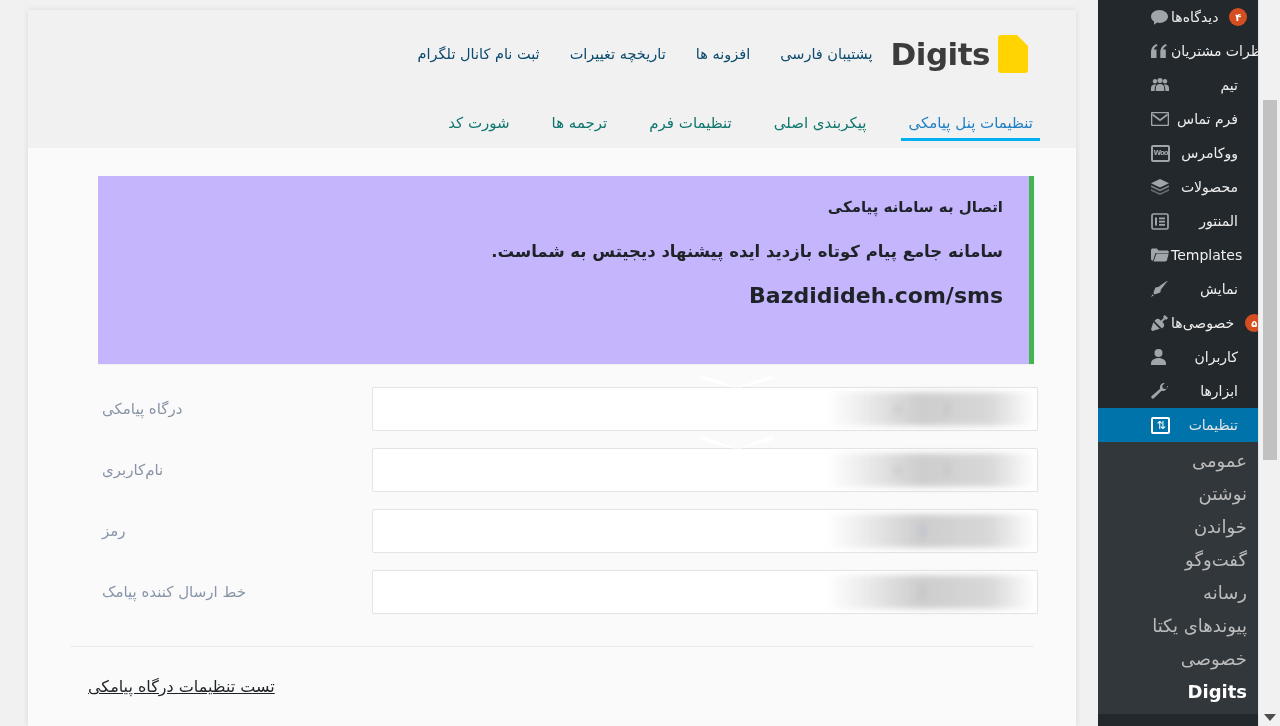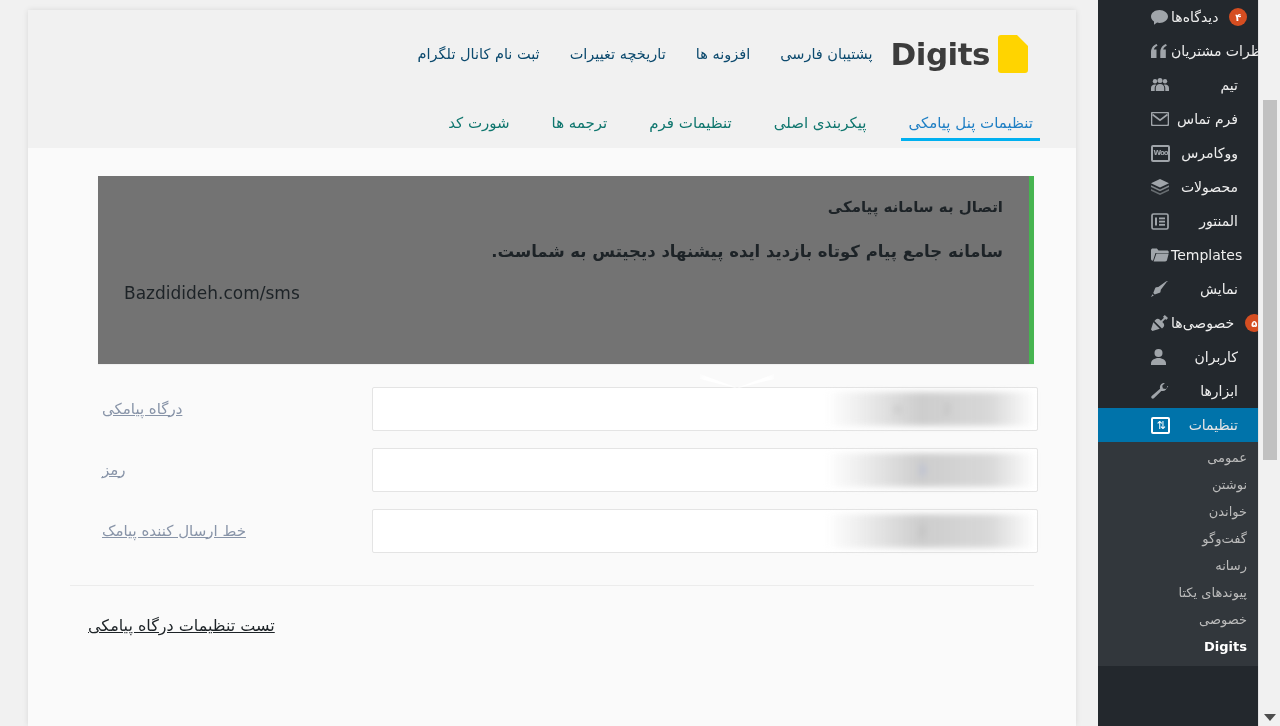--- a/index.html
+++ b/index.html
@@ -93,21 +93,21 @@
     letter-spacing: -1px;
   }
   .submenu {
     background: #32373c;
     padding: 2px 0 6px 0;
   }
   .submenu-item {
     display: block;
     text-align: right;
     padding: 6px 11px 6px 12px;
-    font-size: 13px;
+    font-size: 18px;
     color: #bbb;
     cursor: pointer;
     white-space: nowrap;
   }
   .submenu-item.current { color: #fff; font-weight: bold; }
 
   
   .scrollbar {
     position: absolute;
     top: 0; right: 0;
@@ -218,45 +218,45 @@
 
   .panel-body {
     background: #fafafa;
     height: 578px;
     padding: 28px 28px 0 28px;
     position: relative;
   }
 
   
   .notice {
-    background: #737373;
+    background: #c4b5fd;
     border-right: 5px solid #46b450;
     box-shadow: 0 1px 1px rgba(0,0,0,0.04);
     padding: 22px 26px 26px 26px;
     height: 188px;
     margin: 0 14px 0 42px;
   }
   .notice .n-title {
     font-size: 15px;
     font-weight: bold;
     color: #1d2327;
     text-align: right;
     margin-bottom: 26px;
   }
   .notice .n-body {
     font-size: 16.5px;
     font-weight: bold;
     color: #1d2327;
     margin-bottom: 22px;
   }
   .notice .n-url {
-    font-size: 17px;
-    font-weight: normal;
+    font-size: 22px;
+    font-weight: bold;
     color: #1d2327;
-    text-align: left;
+    text-align: right;
     direction: ltr;
   }
 
   
   .form {
     margin-top: 14px;
     padding: 0 10px 0 14px;
   }
   .form-row {
     display: flex;
@@ -265,21 +265,20 @@
     height: 61px;
   }
   .form-label {
     width: 300px;
     flex: 0 0 300px;
     text-align: left;
     padding-left: 32px;
     font-size: 15px;
     color: #8894a8;
     order: 2;
-    text-decoration: underline;
   }
   .form-field {
     flex: 1 1 auto;
     position: relative;
     order: 1;
   }
   .form-field input {
     width: 666px;
     height: 44px;
     background: #fff;
@@ -371,20 +370,28 @@
 
         <div class="form-row">
           <div class="form-field">
             <input type="text" placeholder="" style="">
             <div class="blur-overlay">n 2</div>
             <div class="blur-chevron"></div>
           </div>
           <div class="form-label">درگاه پیامکی</div>
         </div>
 
+        <div class="form-row">
+          <div class="form-field">
+            <input type="text" placeholder="" style="">
+            <div class="blur-overlay">n 2</div>
+            <div class="blur-chevron"></div>
+          </div>
+          <div class="form-label">نام‌کاربری</div>
+        </div>
 
         <div class="form-row">
           <div class="form-field">
             <input type="text" placeholder="" style="">
             <div class="blur-overlay pw">3</div>
           </div>
           <div class="form-label">رمز</div>
         </div>
 
         <div class="form-row">

